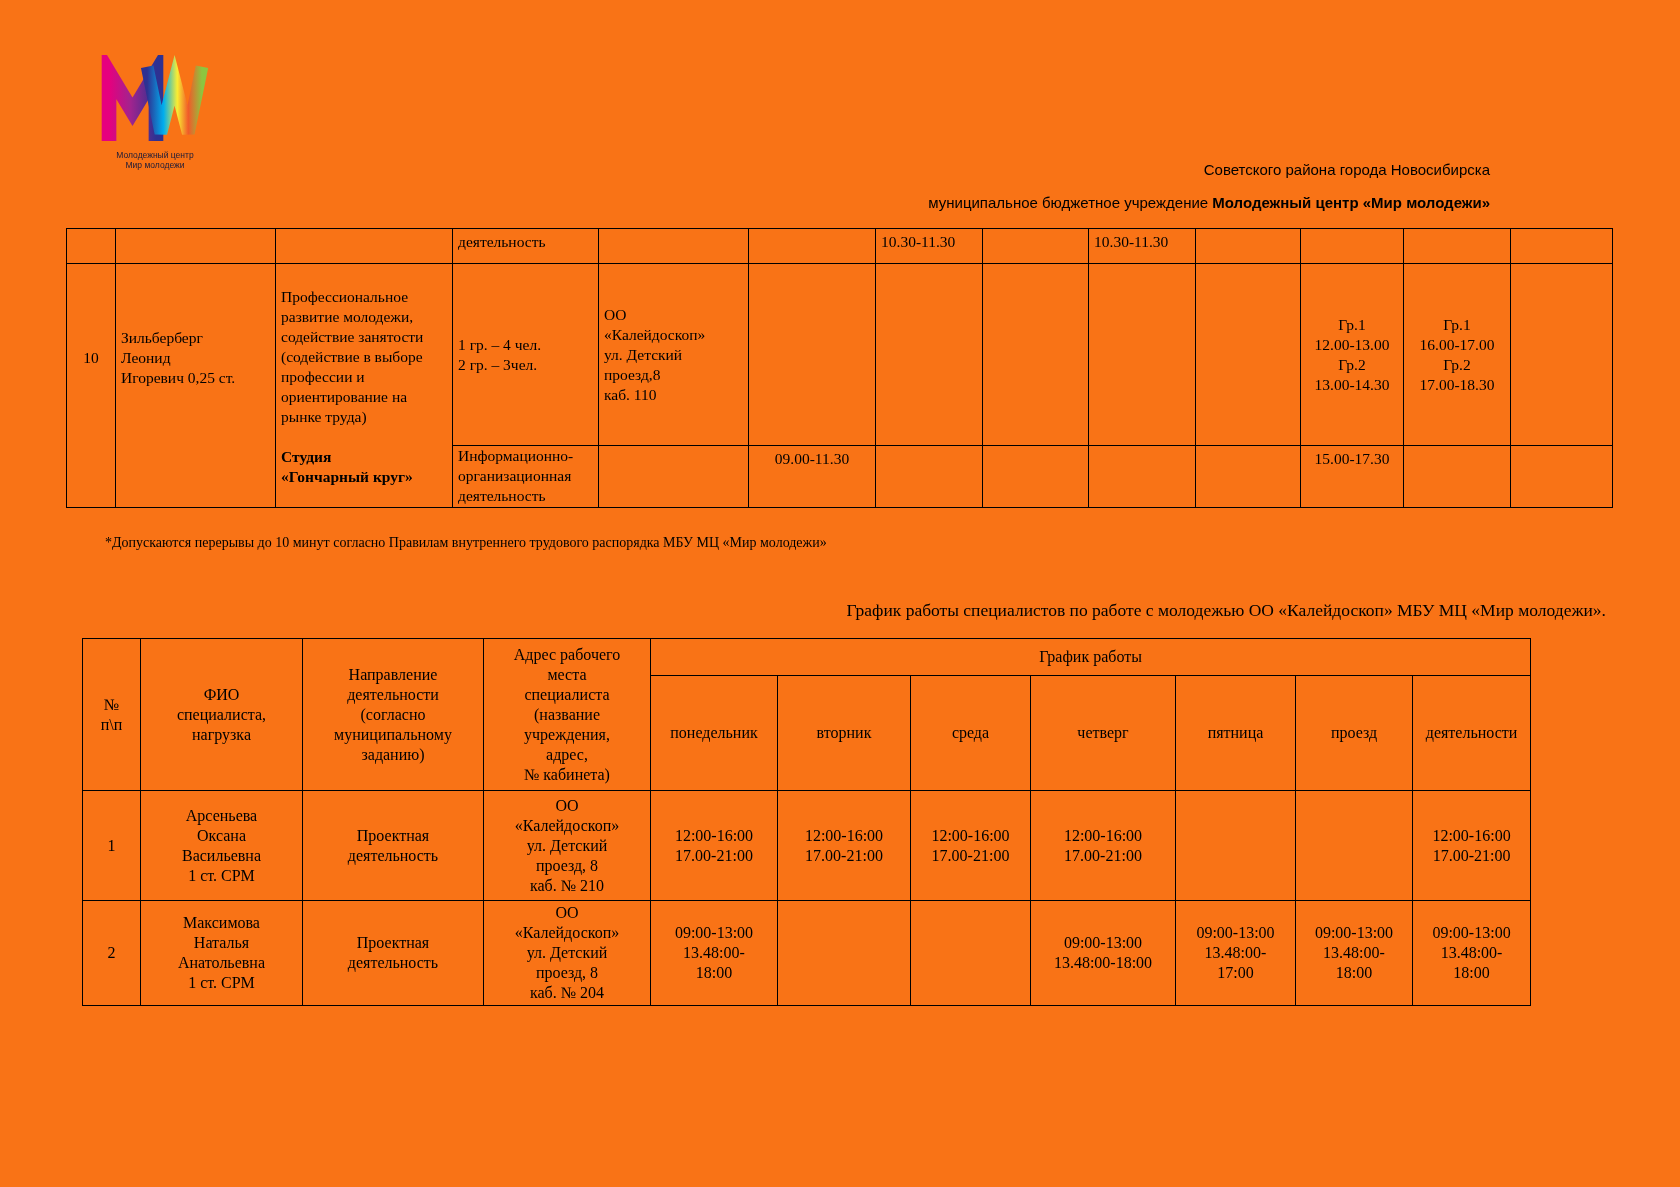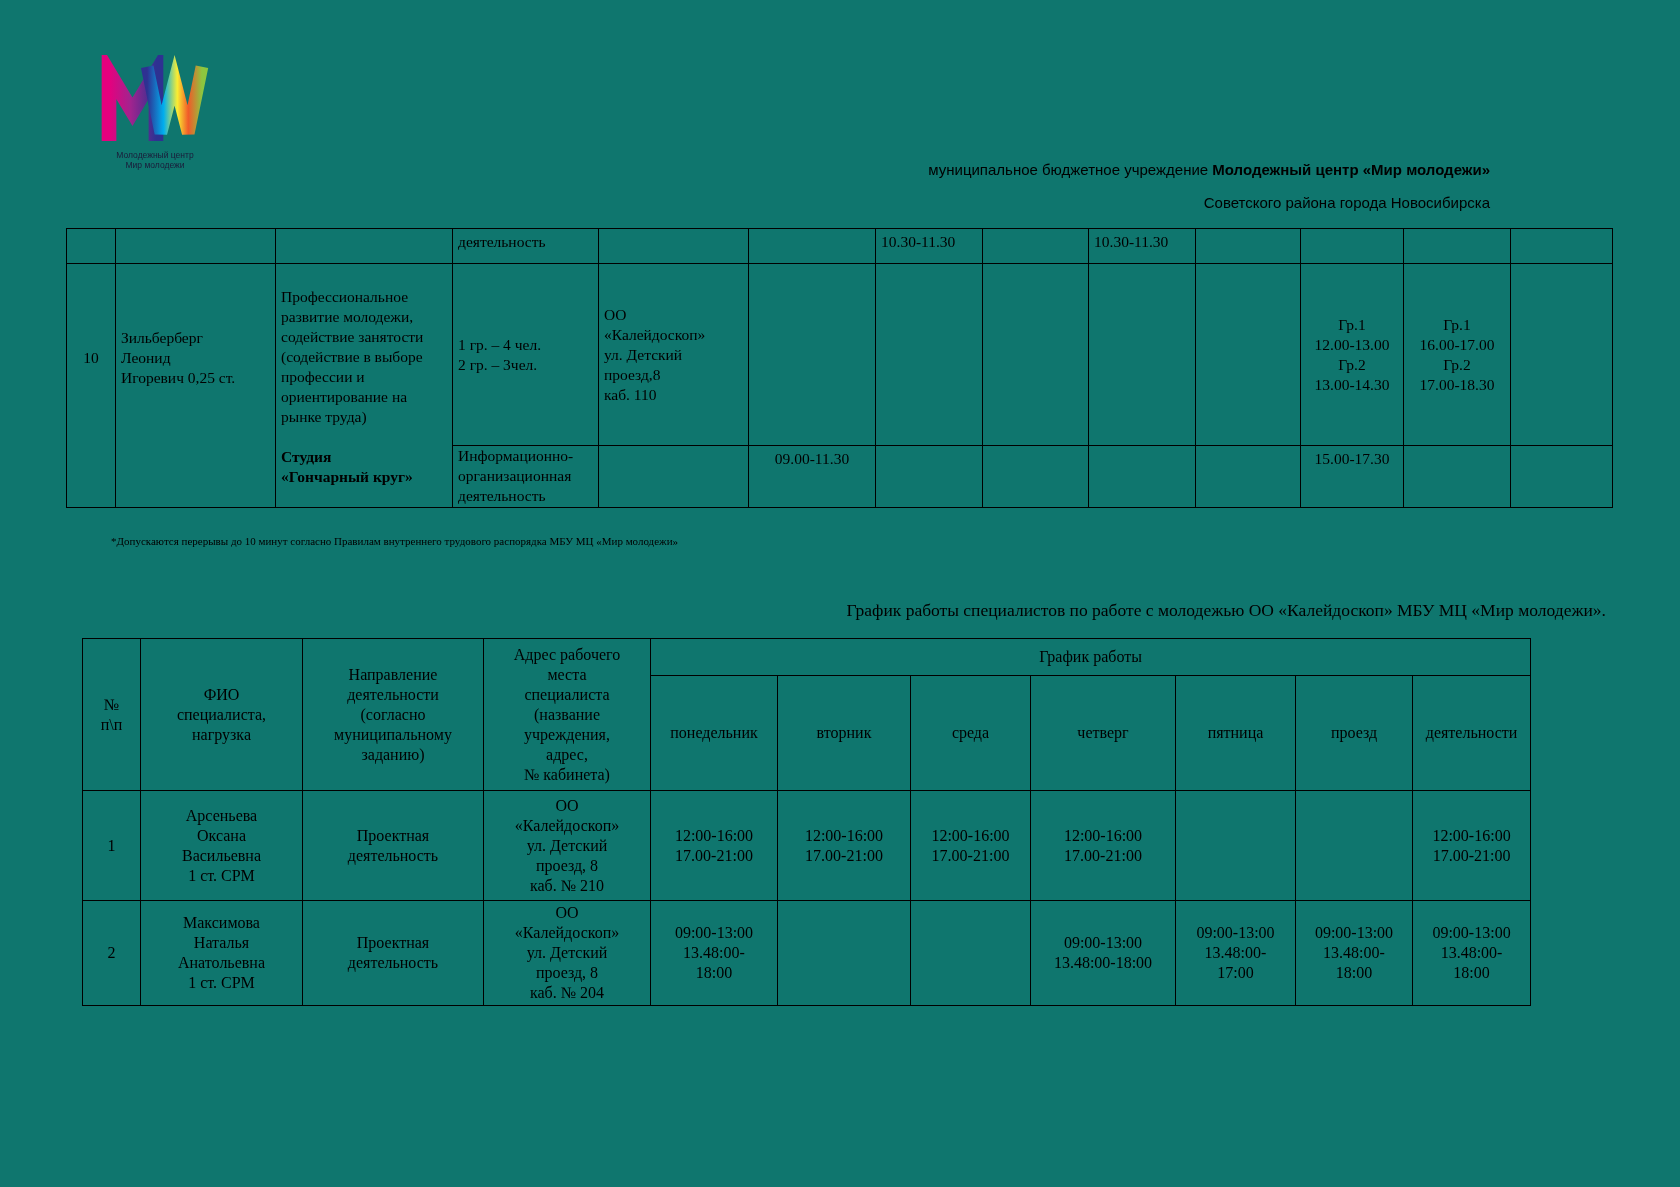--- a/index.html
+++ b/index.html
@@ -1,21 +1,21 @@
 <!DOCTYPE html>
 <html><head>
 <meta charset="utf-8">
 <style>
   * { box-sizing: border-box; }
   html, body { margin: 0; padding: 0; background: #ffffff; }
   .page {
     position: relative;
     width: 1680px;
     height: 1187px;
-    background: #0f766e;
+    background: #f97316;
     color: #000000;
     font-family: "Liberation Serif", serif;
     overflow: hidden;
   }
 
   
   .logo { position: absolute; left: 96px; top: 55px; width: 118px; text-align: center; }
   .logo-caption {
     margin-top: 1px;
     font-family: "Liberation Sans", sans-serif;
@@ -56,21 +56,21 @@
     font-size: 15.5px;
     line-height: 20px;
   }
   .t1 td { vertical-align: top; text-align: left; }
   .t1 td.mid { vertical-align: middle; }
   .t1 td.ctr { text-align: center; }
   .t1 td.pb  { padding-bottom: 55px; }
   .t1 td.pt  { padding-top: 3px; }
 
   
-  .footnote { position: absolute; left: 111px; top: 535px; font-size: 11px; }
+  .footnote { position: absolute; left: 105px; top: 535px; font-size: 14px; }
 
   
   .title {
     position: absolute;
     left: 6px;
     top: 600px;
     width: 1600px;
     text-align: right;
     font-size: 17.5px;
   }
@@ -108,22 +108,22 @@
         </linearGradient>
       </defs>
       <path d="M9,88 L9,18 L33,58 L57,18 L57,88" fill="none" stroke="url(#gM)" stroke-width="15"></path>
       <path d="M48,12 L62,80 L76,26 L90,80 L104,12" fill="none" stroke="url(#gW)" stroke-width="13"></path>
     </svg>
     <div class="logo-caption">Молодежный центр
 Мир молодежи</div>
   </div>
 
   <div class="org">
+    <div>Советского района города Новосибирска</div>
     <div><span>муниципальное бюджетное учреждение </span><span class="b">Молодежный центр «Мир молодежи»</span></div>
-    <div>Советского района города Новосибирска</div>
   </div>
 
   <table class="t1">
     <colgroup>
       <col style="width:49px">
         <col style="width:160px">
         <col style="width:177px">
         <col style="width:146px">
       <col style="width:150px">
         <col style="width:127px">

